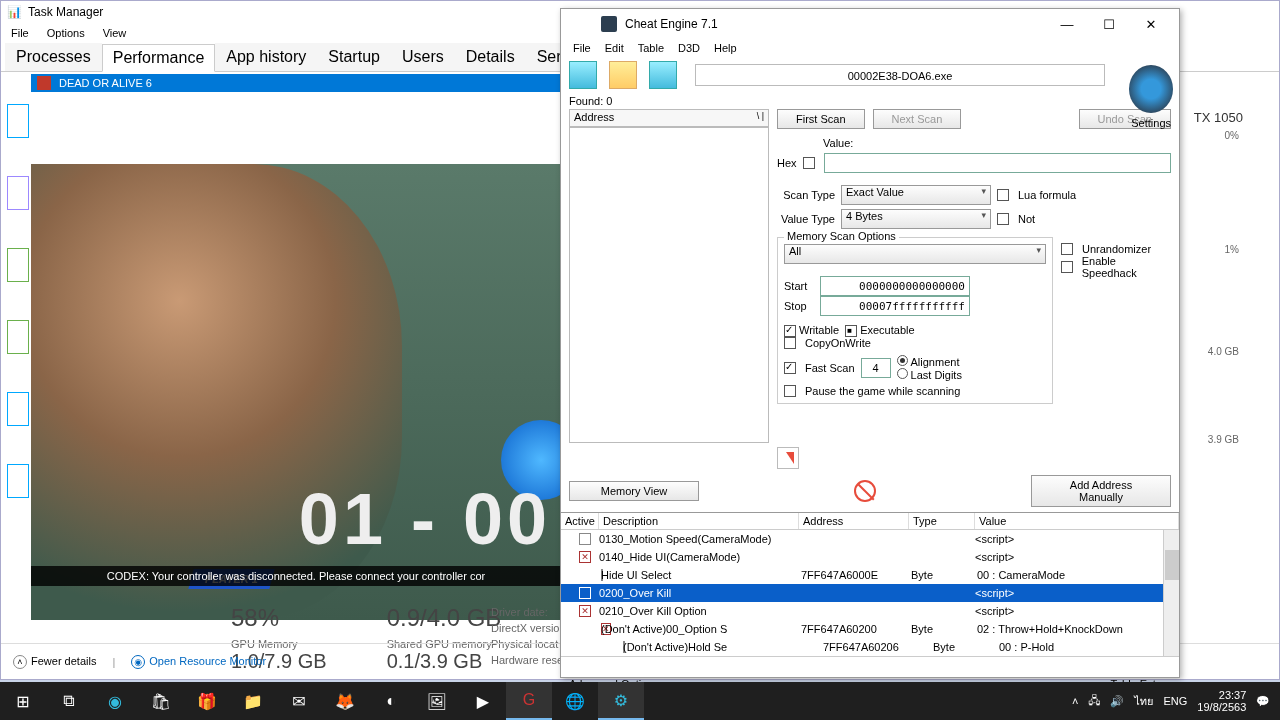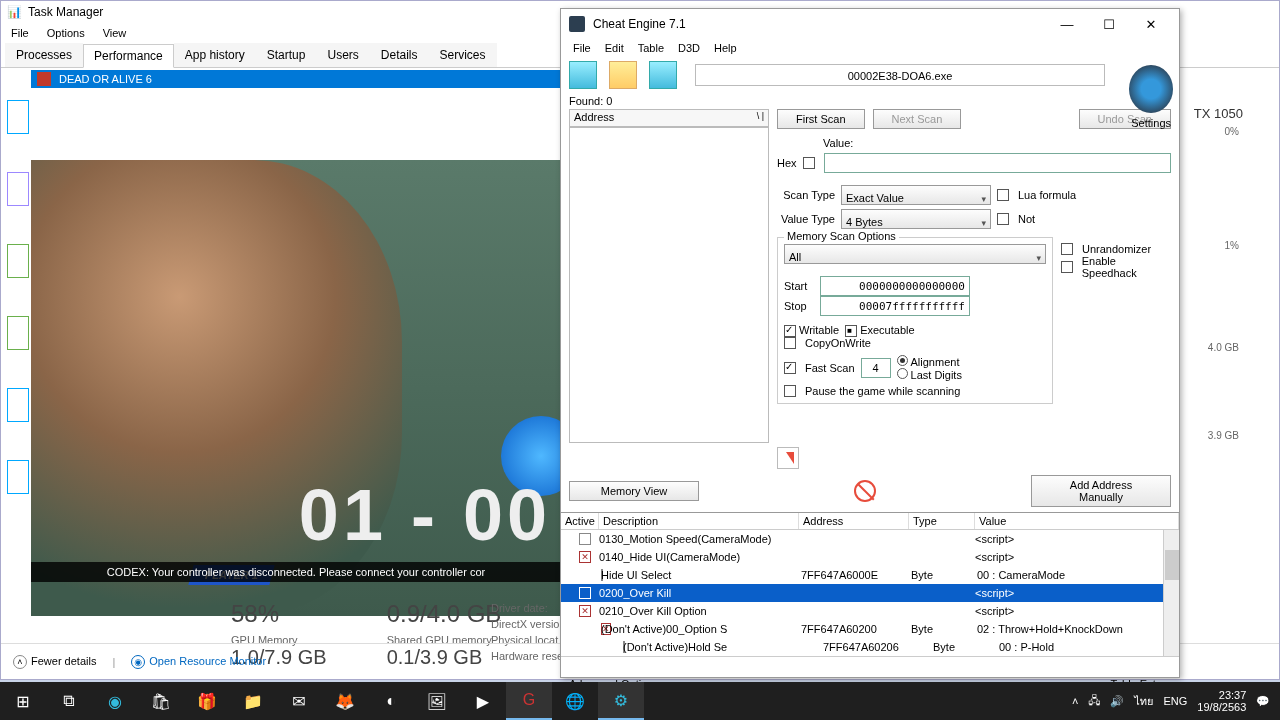--- a/index.html
+++ b/index.html
@@ -4,21 +4,21 @@
 <style>
 * { margin: 0; padding: 0; box-sizing: border-box; font-family: "Segoe UI", Tahoma, sans-serif; font-size: 11px; }
 body { width: 1280px; height: 720px; background: #c9d4e8; position: relative; overflow: hidden; }
 
 
 .tm-window { position: absolute; top: 0; left: 0; width: 1280px; height: 680px; background: #fff; border: 1px solid #aac; }
 .tm-title { display: flex; align-items: center; height: 22px; padding: 0 6px; gap: 6px; }
 .tm-title span { font-size: 12px; }
 .tm-menu { display: flex; gap: 18px; padding: 4px 10px; font-size: 12px; }
 .tm-tabs { display: flex; border-bottom: 1px solid #ccc; padding-left: 4px; }
-.tm-tab { padding: 4px 10px; border: 1px solid transparent; background: #f5f5f5; font-size: 12px; }
+.tm-tab { padding: 4px 10px; border: 1px solid transparent; background: #f5f5f5; font-size: 16px; }
 .tm-tab.active { background: #fff; border: 1px solid #ccc; border-bottom-color: #fff; position: relative; top: 1px; }
 .tm-body { position: relative; height: 590px; }
 .tm-proc-row { display: flex; align-items: center; gap: 8px; background: #0078d7; color: #fff; padding: 2px 6px; width: 550px; margin: 2px 0 2px 30px; }
 .tm-proc-icon { width: 14px; height: 14px; background: #c0392b; }
 .tm-sparks { position: absolute; left: 6px; top: 0; display: flex; flex-direction: column; gap: 38px; padding-top: 30px; }
 .tm-spark { width: 22px; height: 34px; border: 1px solid #6ab04c; }
 .tm-spark.cyan { border-color: #00a8ff; }
 .tm-spark.purple { border-color: #9c88ff; }
 .tm-stats { position: absolute; left: 230px; top: 530px; display: flex; gap: 60px; }
 .tm-stat-big { font-size: 24px; font-weight: 300; color: #444; }
@@ -36,21 +36,21 @@
 .game { position: absolute; left: 30px; top: 90px; width: 530px; height: 456px; background: linear-gradient(180deg,#5a7a6a 0%, #3e5a4c 100%); }
 .player-body { position: absolute; left: 0; top: 0; width: 70%; height: 100%; background: radial-gradient(circle at 40% 30%, #c99a75 0%, #8a6548 40%, #3e5a4c 80%); border-radius: 0 40% 40% 0; }
 .player1-badge { position: absolute; left: 160px; top: 405px; background: linear-gradient(90deg,#1e55c9,#1e55c9); color:#fff; padding: 3px 14px; font-weight: bold; font-style: italic; font-size: 12px; transform: skew(-15deg); }
 .player1-badge span { display:inline-block; transform: skew(15deg); }
 .score { position: absolute; right: 10px; bottom: 60px; font-size: 72px; font-weight: 900; color: #eee; font-family: Impact, sans-serif; letter-spacing: 4px; }
 .codex { position: absolute; left: 0; right: 0; bottom: 34px; background: rgba(0,0,0,.8); color: #fff; font-size: 11px; padding: 4px 10px; text-align: center; }
 .blue-orb { position: absolute; right: -20px; bottom: 120px; width: 80px; height: 80px; background: radial-gradient(circle,#4fb8ff,#0a5fc9); border-radius: 50%; }
 
 
 .ce-window { position: absolute; left: 560px; top: 8px; width: 620px; height: 670px; background: #fff; border: 1px solid #999; box-shadow: 2px 2px 6px rgba(0,0,0,.3); }
-.ce-title { display: flex; align-items: center; height: 30px; padding: 14px 8px; gap: 8px; }
+.ce-title { display: flex; align-items: center; height: 30px; padding: 14px 8px; gap: 8px; margin-left: 32px; }
 .ce-title-icon { width: 16px; height: 16px; background: #2c3e50; border-radius: 2px; }
 .ce-title-text { flex: 1; font-size: 12px; }
 .ce-ctrl { display: flex; gap: 2px; }
 .ce-ctrl div { width: 40px; height: 24px; display: flex; align-items: center; justify-content: center; font-size: 13px; }
 .ce-menu { display: flex; gap: 14px; padding: 3px 12px; font-size: 12px; }
 .ce-toolbar { display: flex; align-items: center; gap: 12px; padding: 4px 8px; }
 .ce-tbtn { width: 28px; height: 28px; border: 1px solid #7bb; background: linear-gradient(#cfe,#9dc); }
 .ce-tbtn.y { background: linear-gradient(#fe9,#fc6); border-color:#da6; }
 .ce-tbtn.b { background: linear-gradient(#9ef,#4bd); border-color:#3aa; }
 .ce-exe { flex: 1; text-align: center; font-size: 11px; border: 1px solid #bbb; height: 22px; line-height: 22px; margin: 0 6px; }
@@ -60,21 +60,21 @@
 .ce-left { width: 200px; }
 .ce-addr-hdr { border: 1px solid #bbb; height: 18px; padding: 1px 4px; font-size: 11px; font-family: monospace; background: #f7f7f7; display:flex; }
 .ce-addr-hdr span:first-child { flex:1; }
 .ce-list { border: 1px solid #bbb; height: 316px; background: #fff; }
 .ce-right { flex: 1; display: flex; flex-direction: column; gap: 4px; }
 .ce-scan-row { display: flex; gap: 8px; }
 .ce-btn { padding: 3px 18px; border: 1px solid #999; background: linear-gradient(#fdfdfd,#e7e7e7); font-size: 11px; }
 .ce-btn.dis { color: #999; }
 .ce-lbl { font-size: 11px; }
 .ce-input { border: 1px solid #7a9; height: 20px; padding: 0 4px; }
-.ce-select { border: 1px solid #999; background: linear-gradient(#fdfdfd,#e7e7e7); height: 20px; padding: 0 4px; display:flex; align-items:flex-end; justify-content:space-between; }
+.ce-select { border: 1px solid #999; background: linear-gradient(#fdfdfd,#e7e7e7); height: 20px; padding: 0 4px; display:flex; align-items:flex-start; justify-content:space-between; }
 .ce-select::after { content: "▾"; font-size: 9px; color:#555; }
 .ce-row { display: flex; align-items: center; gap: 6px; }
 .ce-fieldset { border: 1px solid #ccc; padding: 6px; margin-top: 4px; position: relative; }
 .ce-fieldset-lbl { position: absolute; top: -8px; left: 6px; background: #fff; padding: 0 3px; font-size: 11px; }
 .ce-chk { width: 12px; height: 12px; border: 1px solid #555; display: inline-block; vertical-align: middle; margin-right: 3px; }
 .ce-chk.on::after { content: "✓"; font-size: 10px; position: relative; top: -3px; }
 .ce-chk.square::after { content: "■"; font-size: 8px; position: relative; top: -3px; left:1px; }
 .ce-radio { width: 11px; height: 11px; border: 1px solid #555; border-radius: 50%; display: inline-block; margin-right: 3px; }
 .ce-radio.on::after { content: ""; display:block; width:5px; height:5px; background:#333; border-radius:50%; margin:2px; }
 .ce-start-stop input { width: 150px; text-align: right; font-family: monospace; }

